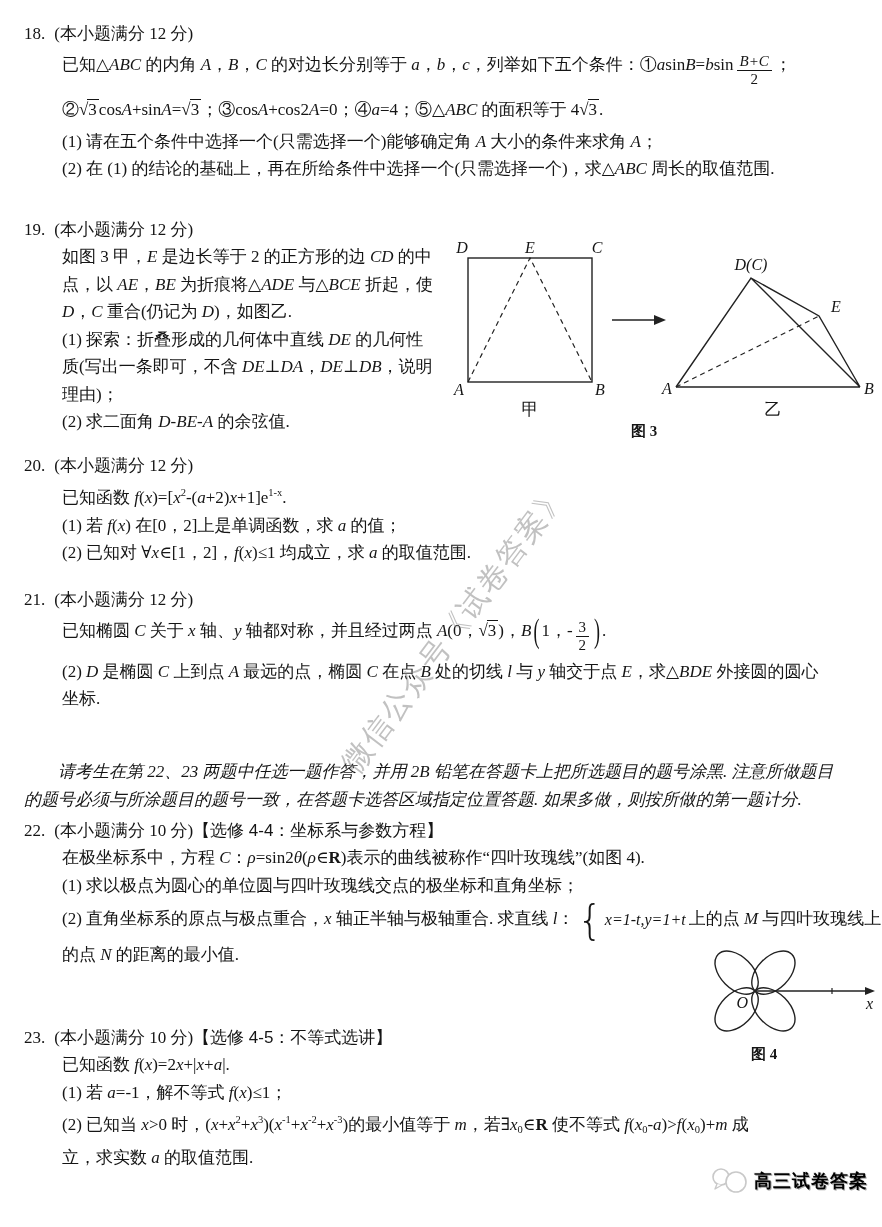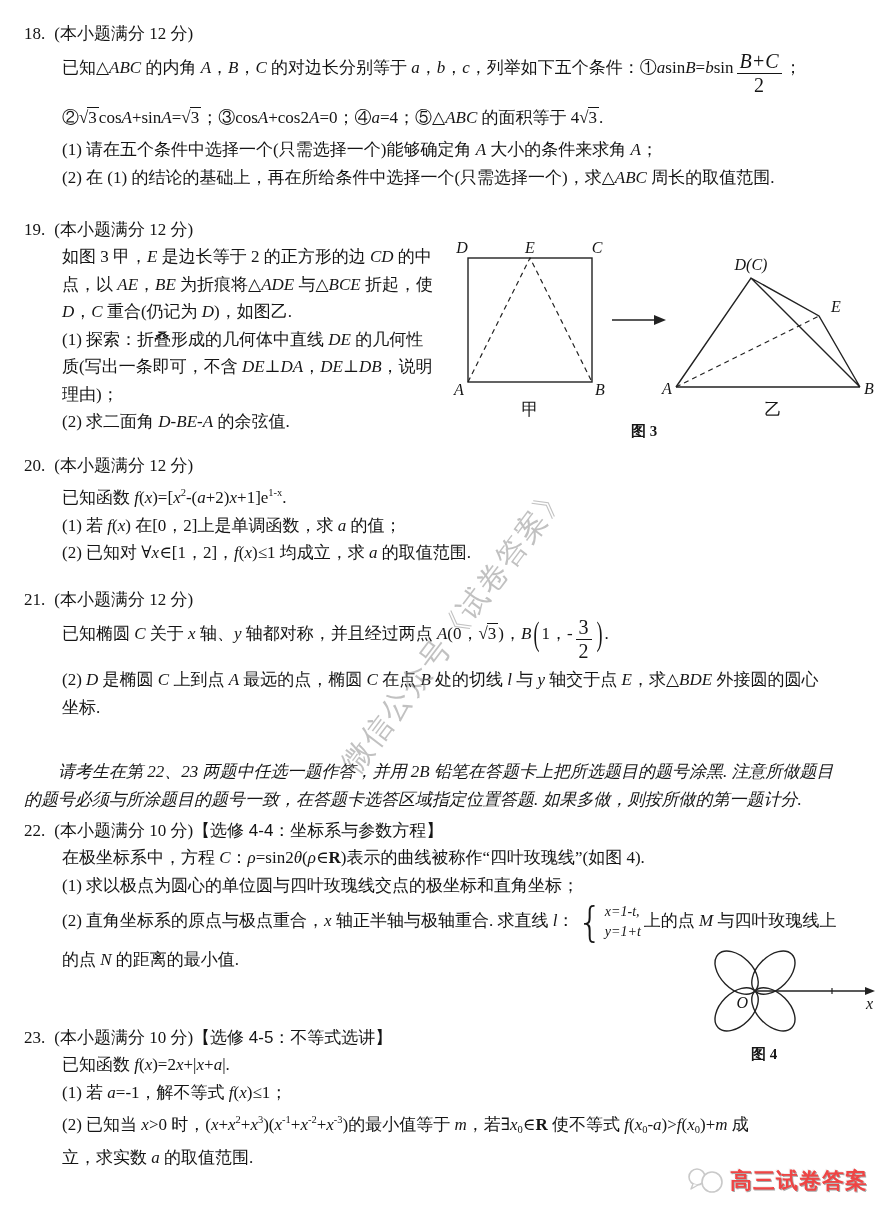--- a/index.html
+++ b/index.html
@@ -16,51 +16,51 @@
   .pline{margin-left:38px;line-height:27.5px;white-space:nowrap;}
   .pline.tall{line-height:30px;padding:3px 0;}
   .narrow{width:410px;}
   
   .sg-t{}
   .sg-i{font-style:italic;}
   .sg-b{font-weight:bold;}
   .sg-sup{font-size:10.5px;vertical-align:7px;letter-spacing:0;}
   .sg-sub{font-size:10.5px;vertical-align:-3px;}
   .sg-bp{display:inline-block;transform:scaleY(1.9);font-size:18px;font-weight:300;margin:0 2px;vertical-align:-1px;}
-  .frac{display:inline-block;vertical-align:-0.95em;text-align:center;line-height:1.15;font-size:20px;margin:0 3px;}
+  .frac{display:inline-block;vertical-align:-0.95em;text-align:center;line-height:1.15;font-size:15px;margin:0 3px;}
   .frac .fn{display:block;padding:0 3px;}
   .frac .fd{display:block;border-top:1.2px solid #151515;padding:0 3px;}
   .frac.fi .fn{font-style:italic;}
   .sqrt{white-space:nowrap;}
   .sqrt .rsign{letter-spacing:-1px;}
   .sqrt .rad{border-top:1.2px solid #151515;padding:0 2px 0 1px;}
   .cases{display:inline-flex;align-items:center;vertical-align:middle;margin:0 3px;}
   .cases .brace{font-family:"DejaVu Sans",sans-serif;font-size:40px;font-weight:200;line-height:0.9;margin-right:2px;}
-  .cases .cstack{display:inline-flex;flex-direction:column;font-style:italic;font-size:14px;line-height:1.45;text-align:left;}
+  .cases .cstack{display:inline-flex;flex-direction:row;font-style:italic;font-size:16px;line-height:1.45;text-align:left;}
   
   .notice{position:absolute;left:24px;right:18px;font-style:italic;line-height:28px;}
   .notice .nline1{text-indent:34px;}
   
   .figwrap{position:absolute;}
   svg text{font-family:"Liberation Serif","DejaVu Serif",serif;font-size:16px;font-style:italic;fill:#151515;}
   svg text.cjk{font-style:normal;font-size:17px;}
   svg text.figcap{font-style:normal;font-weight:bold;font-size:15px;}
   
   .wm{
     position:absolute;left:238px;top:608px;width:434px;text-align:center;
     transform:rotate(-53deg);font-size:30px;letter-spacing:2px;
     color:rgba(125,125,125,0.48);white-space:nowrap;z-index:5;pointer-events:none;
   }
   
   .footer{position:absolute;left:0;right:0;top:1191px;text-align:center;font-size:15.5px;letter-spacing:1px;}
   .footer .fbold{font-weight:bold;}
   .brand{position:absolute;right:14px;top:1166px;display:flex;align-items:center;gap:4px;}
   .brand .btxt{
-    font-family:"Liberation Sans","DejaVu Sans",sans-serif;font-weight:bold;font-size:22px;
-    color:#ef4444;text-shadow:1px 1px 0 #a9a9a9,-1px -1px 0 #f2f2f2;letter-spacing:1px;
+    font-family:"Liberation Sans","DejaVu Sans",sans-serif;font-weight:bold;font-size:18px;
+    color:#000000;text-shadow:1px 1px 0 #a9a9a9,-1px -1px 0 #f2f2f2;letter-spacing:1px;
   }
 </style>
 </head>
 <body>
 
 <div class="page">
 
   <div class="wm">微信公众号《试卷答案》</div>
 
   <div class="prob" style="top:20px;">

